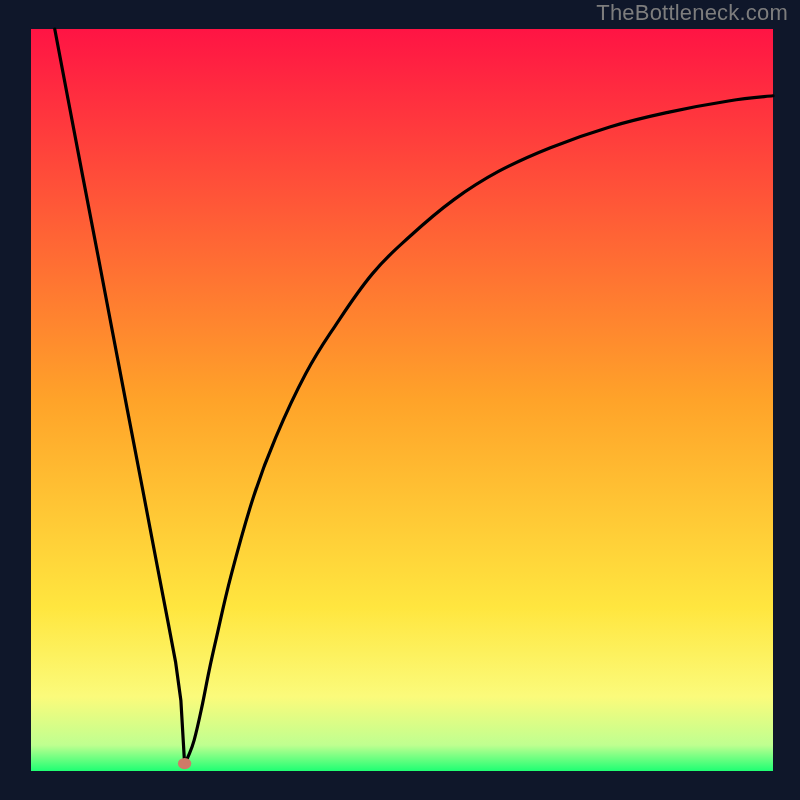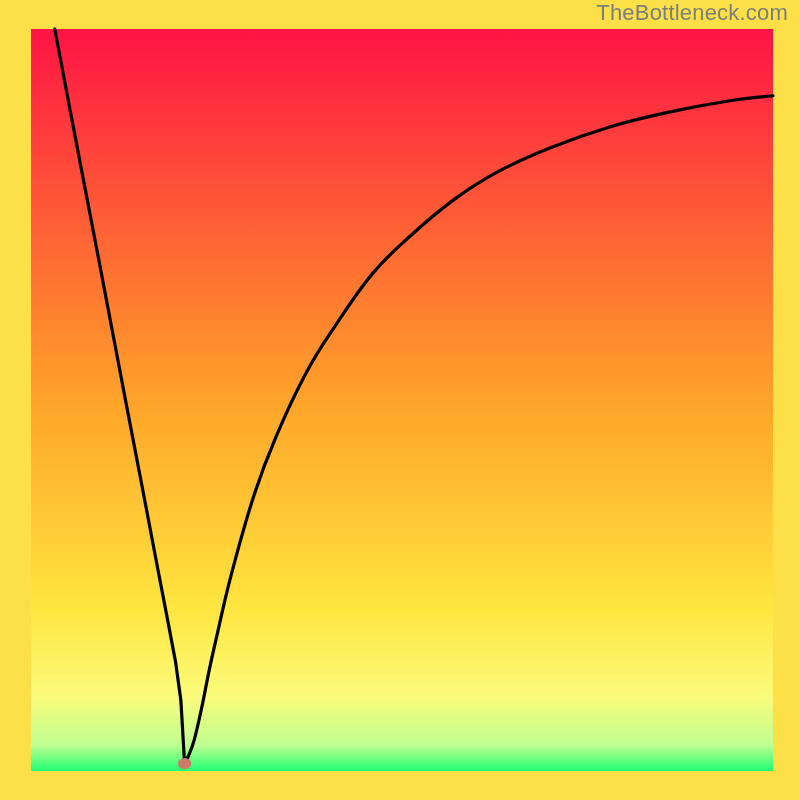--- a/index.html
+++ b/index.html
@@ -7,21 +7,21 @@
     padding: 0;
     width: 800px;
     height: 800px;
     background: #000;
     font-family: Arial, Helvetica, sans-serif;
     overflow: hidden;
   }
   .frame {
     position: absolute;
     inset: 0;
-    background: #fde047;
+    background: #0f172a;
   }
   .watermark {
     position: absolute;
     top: 0;
     right: 12px;
     color: #7d7d7d;
     font-size: 22px;
     letter-spacing: 0.2px;
     font-weight: 500;
     user-select: none;

